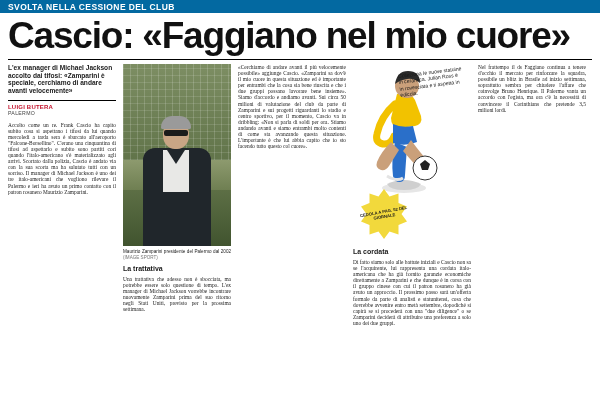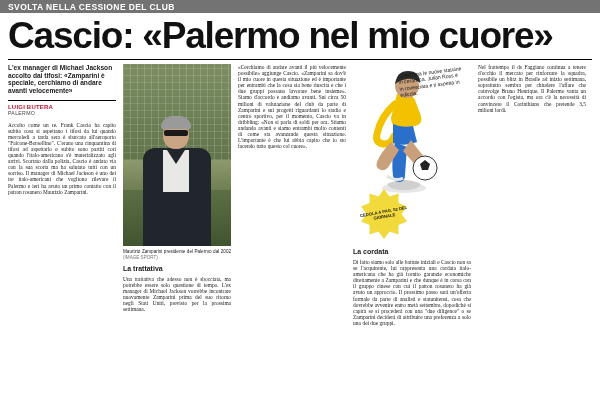--- a/index.html
+++ b/index.html
@@ -6,21 +6,21 @@
   body{
     width:600px;height:400px;overflow:hidden;
     background:#ffffff;
     font-family:"Liberation Serif", serif;
     color:#111;
   }
   .page{position:relative;width:600px;height:400px;box-sizing:border-box;}
 
   
   .kicker{
-    background:#737373;color:#fff;
+    background:#0369a1;color:#fff;
     font-family:"Liberation Sans", sans-serif;
     font-weight:bold;font-size:8.5px;letter-spacing:.4px;
     padding:3px 6px 3px 8px;
     text-transform:uppercase;
     height:13px;box-sizing:border-box;line-height:8px;
   }
 
   
   .headline{
     font-family:"Liberation Sans", sans-serif;
@@ -161,21 +161,21 @@
     transform:rotate(-10deg);
   }
 </style>
 </head>
 <body>
 
 <div class="page">
 
   <div class="kicker">SVOLTA NELLA CESSIONE DEL CLUB</div>
 
-  <div class="headline">Cascio: «Palermo nel mio cuore»</div>
+  <div class="headline">Cascio: «Faggiano nel mio cuore»</div>
   <div class="rule"></div>
 
   <div class="cols">
 
     <div class="col c1">
       <div class="standfirst">L'ex manager di Michael Jackson accolto dai tifosi: «Zamparini è speciale, cerchiamo di andare avanti velocemente»</div>
       <div class="byline">
         <div class="bar"></div>
         <div class="name">LUIGI BUTERA</div>
         <div class="place">PALERMO</div>

